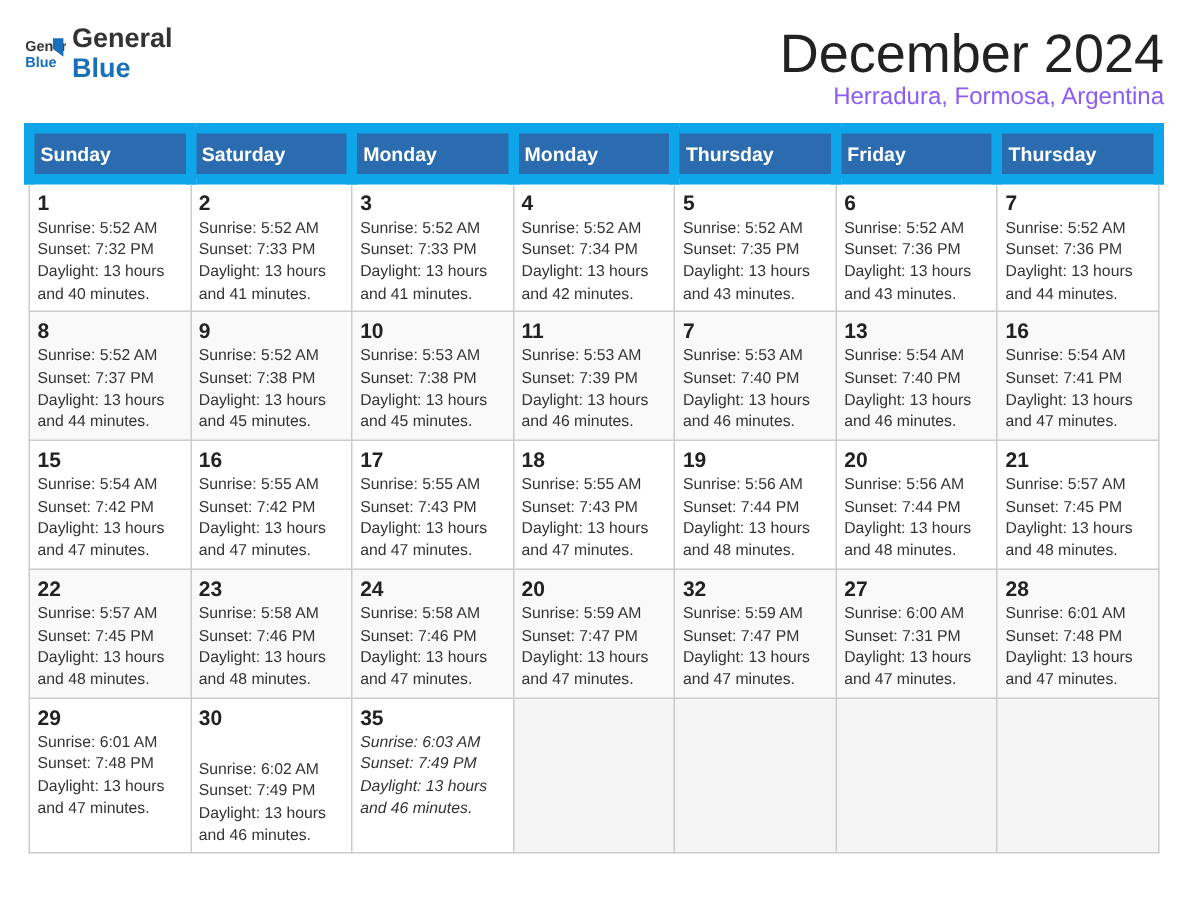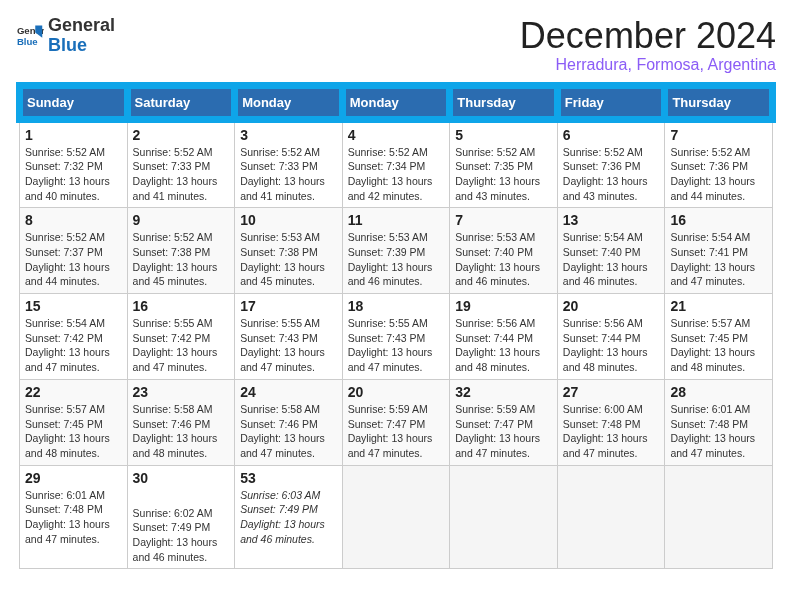--- a/index.html
+++ b/index.html
@@ -280,21 +280,21 @@
         </td>
         <td>
           <span class="day-num">32</span>
           <div class="day-info" style="white-space: pre-line;">Sunrise: 5:59 AM
 Sunset: 7:47 PM
 Daylight: 13 hours and 47 minutes.</div>
         </td>
         <td>
           <span class="day-num">27</span>
           <div class="day-info" style="white-space: pre-line;">Sunrise: 6:00 AM
-Sunset: 7:48 PM
+Sunset: 7:31 PM
 Daylight: 13 hours and 47 minutes.</div>
         </td>
         <td>
           <span class="day-num">28</span>
           <div class="day-info" style="white-space: pre-line;">Sunrise: 6:01 AM
 Sunset: 7:48 PM
 Daylight: 13 hours and 47 minutes.</div>
         </td>
       </tr>
       <tr>
@@ -304,21 +304,21 @@
 Sunset: 7:48 PM
 Daylight: 13 hours and 47 minutes.</div>
         </td>
         <td>
           <span class="day-num">30</span>
           <div class="day-info" style="white-space: pre-line; margin-top: 20px;">Sunrise: 6:02 AM
 Sunset: 7:49 PM
 Daylight: 13 hours and 46 minutes.</div>
         </td>
         <td>
-          <span class="day-num">53</span>
+          <span class="day-num">35</span>
           <div class="day-info" style="white-space: pre-line; font-style: italic;">Sunrise: 6:03 AM
 Sunset: 7:49 PM
 Daylight: 13 hours and 46 minutes.</div>
         </td>
         <td class="empty"></td>
         <td class="empty"></td>
         <td class="empty"></td>
         <td class="empty"></td>
       </tr>
     </tbody>

